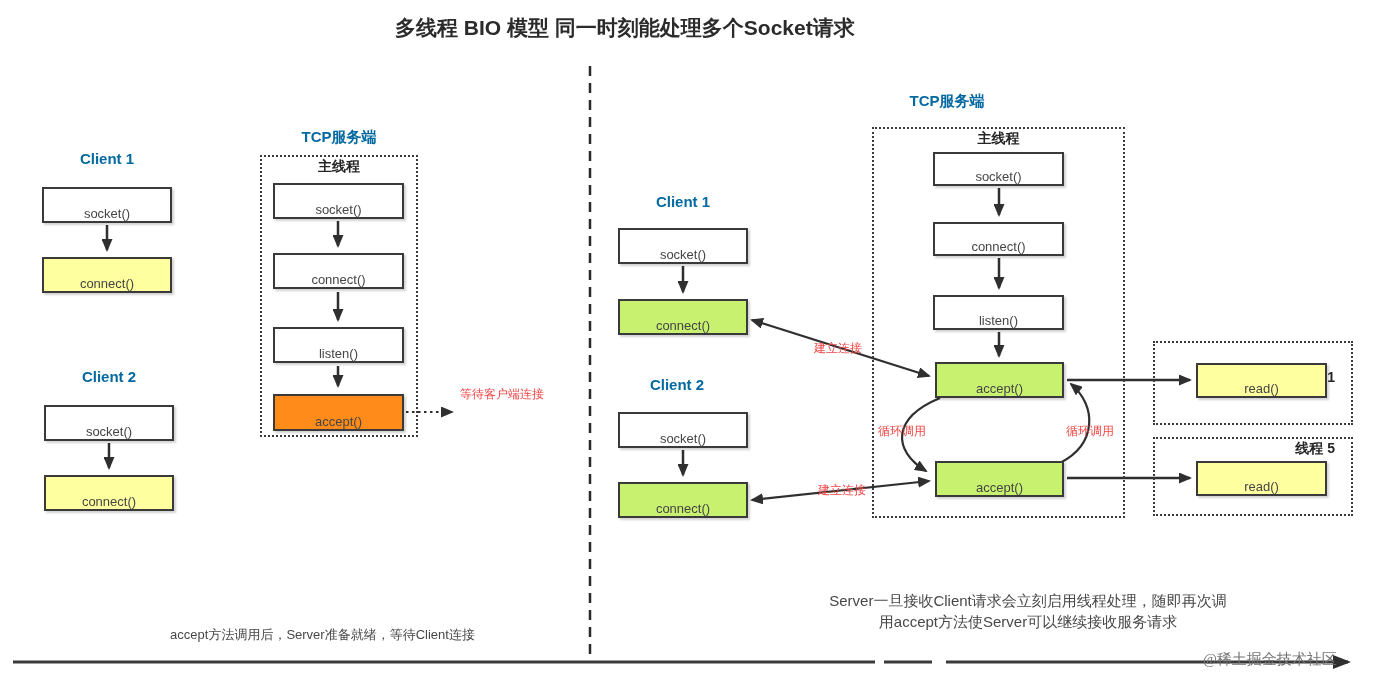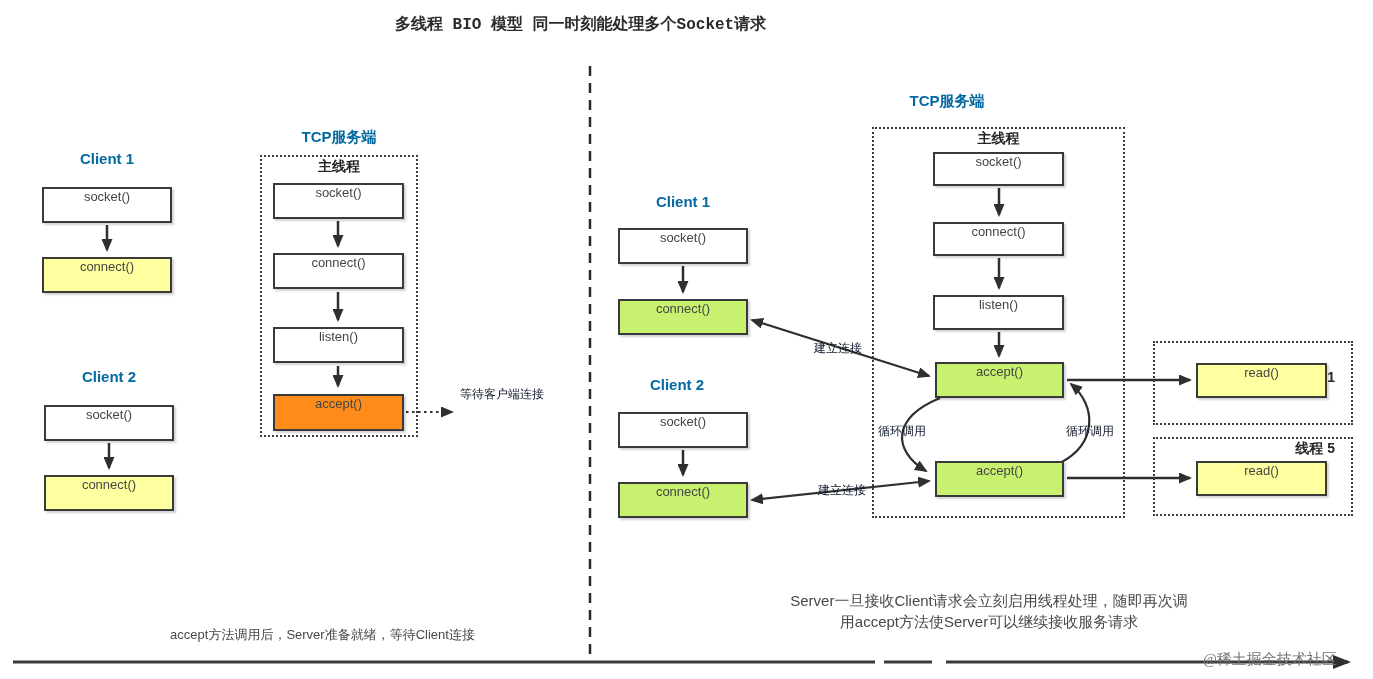--- a/index.html
+++ b/index.html
@@ -2,32 +2,32 @@
 <html><head>
 <meta charset="utf-8">
 <style>
   html,body{margin:0;padding:0;background:#fff;}
   #stage{
     position:relative;width:1373px;height:679px;background:#ffffff;overflow:hidden;
     font-family:"Liberation Sans","DejaVu Sans",sans-serif;
   }
   .box{
     position:absolute;box-sizing:border-box;border:2px solid #3a3a3a;background:#fff;
-    display:flex;align-items:flex-start;justify-content:center;
+    display:flex;align-items:flex-end;justify-content:center;
     font-size:13px;color:#454545;box-shadow:2px 2px 2px rgba(0,0,0,0.18);
   }
   .yellow{background:#feff9e;}
   .green{background:#c8f170;}
   .orange{background:#ff8c1a;}
   .h-label{position:absolute;font-weight:bold;color:#0369a1;font-size:15px;text-align:center;}
   .t-label{position:absolute;font-weight:bold;color:#262626;font-size:14px;text-align:center;}
   .dotted{position:absolute;box-sizing:border-box;border:2px dotted #3a3a3a;}
-  .small-note{position:absolute;font-size:12px;color:#0f172a;white-space:nowrap;}
+  .small-note{position:absolute;font-size:12px;color:#ef4444;white-space:nowrap;}
   .caption{position:absolute;font-size:13px;color:#484848;text-align:center;line-height:21px;}
-  .title{position:absolute;font-weight:bold;font-size:16px;color:#2b2b2b;text-align:left;white-space:nowrap;font-family:Liberation Mono, monospace;}
+  .title{position:absolute;font-weight:bold;font-size:21px;color:#2b2b2b;text-align:left;white-space:nowrap;}
   .watermark{position:absolute;font-size:15px;color:#737373;font-family:"Liberation Serif","DejaVu Serif",serif;white-space:nowrap;}
   svg{position:absolute;left:0;top:0;}
 </style>
 </head>
 <body>
 
 <div id="stage">
 
   <svg width="1373" height="679" viewBox="0 0 1373 679">
     <defs>
@@ -153,17 +153,17 @@
   <div class="box yellow" style="left:1196px;top:363px;width:131px;height:35px;">
     <span>read()</span>
   </div>
 
   <div class="dotted" style="left:1153px;top:437px;width:200px;height:79px;"></div>
   <div class="t-label" style="left:1153px;top:440px;width:200px;text-align:right;box-sizing:border-box;padding-right:18px;">线程 5</div>
   <div class="box yellow" style="left:1196px;top:461px;width:131px;height:35px;">
     <span>read()</span>
   </div>
 
-  <div class="caption" style="left:790px;top:590px;width:398px;font-size:15px;">Server一旦接收Client请求会立刻启用线程处理，随即再次调用accept方法使Server可以继续接收服务请求</div>
+  <div class="caption" style="left:829px;top:590px;width:398px;font-size:15px;">Server一旦接收Client请求会立刻启用线程处理，随即再次调用accept方法使Server可以继续接收服务请求</div>
 
   <div class="watermark" style="left:1203px;top:650px;">@稀土掘金技术社区</div>
 
 </div>
 
 </body></html>

